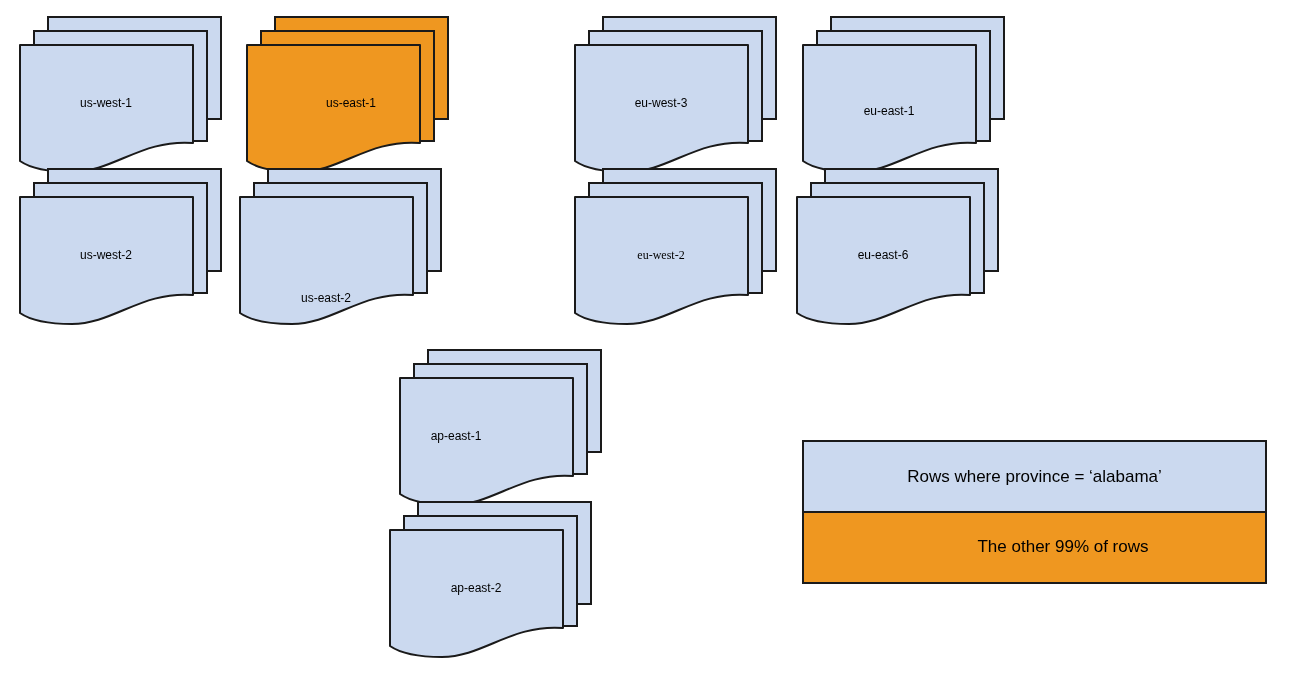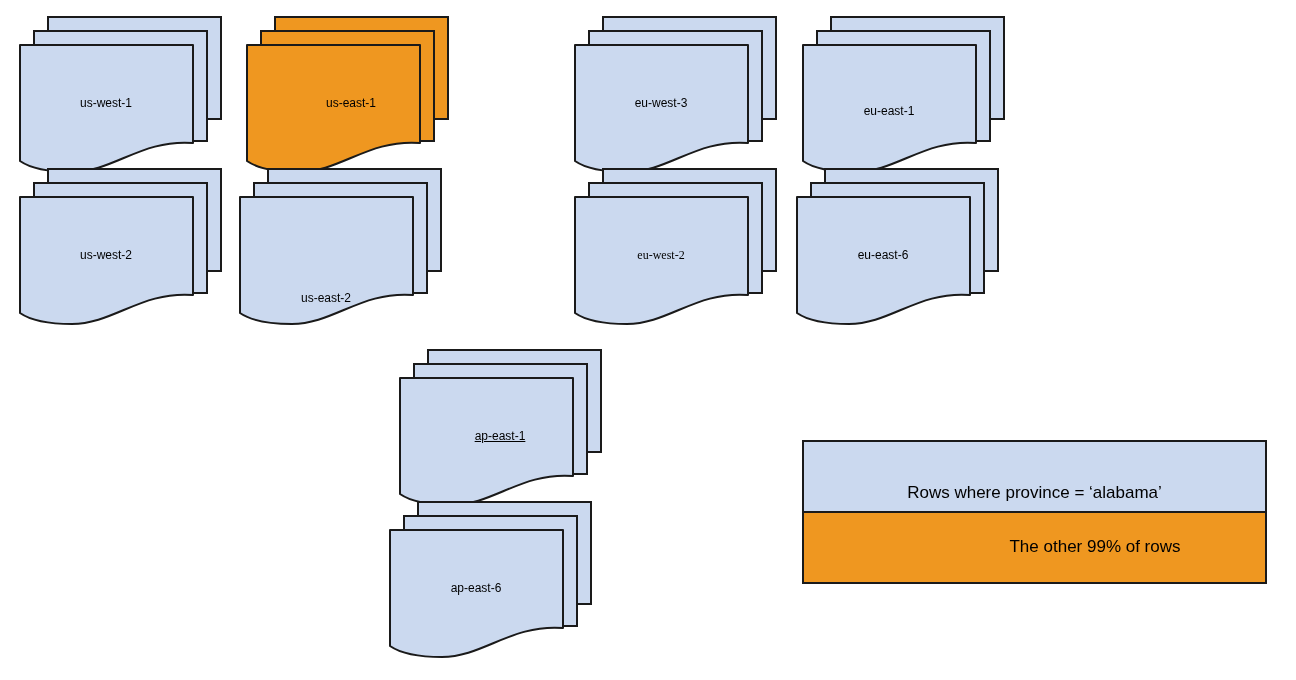--- a/index.html
+++ b/index.html
@@ -108,17 +108,17 @@
 
 <div id="labels-layer">
     <div class="stack-label" style="left: 106px; top: 103px;">us-west-1</div>
     <div class="stack-label" style="left: 351px; top: 103px;">us-east-1</div>
     <div class="stack-label" style="left: 661px; top: 103px;">eu-west-3</div>
     <div class="stack-label" style="left: 889px; top: 103px; margin-top: 8px;">eu-east-1</div>
     <div class="stack-label" style="left: 106px; top: 255px;">us-west-2</div>
     <div class="stack-label" style="left: 326px; top: 255px; margin-top: 43px;">us-east-2</div>
     <div class="stack-label" style="left: 661px; top: 255px; font-family: Liberation Serif, serif;">eu-west-2</div>
     <div class="stack-label" style="left: 883px; top: 255px;">eu-east-6</div>
-    <div class="stack-label" style="left: 500px; top: 436px; text-decoration: underline;">ap-east-1</div>
-    <div class="stack-label" style="left: 476px; top: 588px;">ap-east-6</div>
-    <div class="legend-label" style="left: 1034.5px; top: 477px; margin-top: 16px;">Rows where province = ‘alabama’</div>
-    <div class="legend-label" style="left: 1095px; top: 547px;">The other 99% of rows</div>
+    <div class="stack-label" style="left: 456px; top: 436px;">ap-east-1</div>
+    <div class="stack-label" style="left: 476px; top: 588px;">ap-east-2</div>
+    <div class="legend-label" style="left: 1034.5px; top: 477px;">Rows where province = ‘alabama’</div>
+    <div class="legend-label" style="left: 1063px; top: 547px;">The other 99% of rows</div>
   </div>
 
 </body></html>

